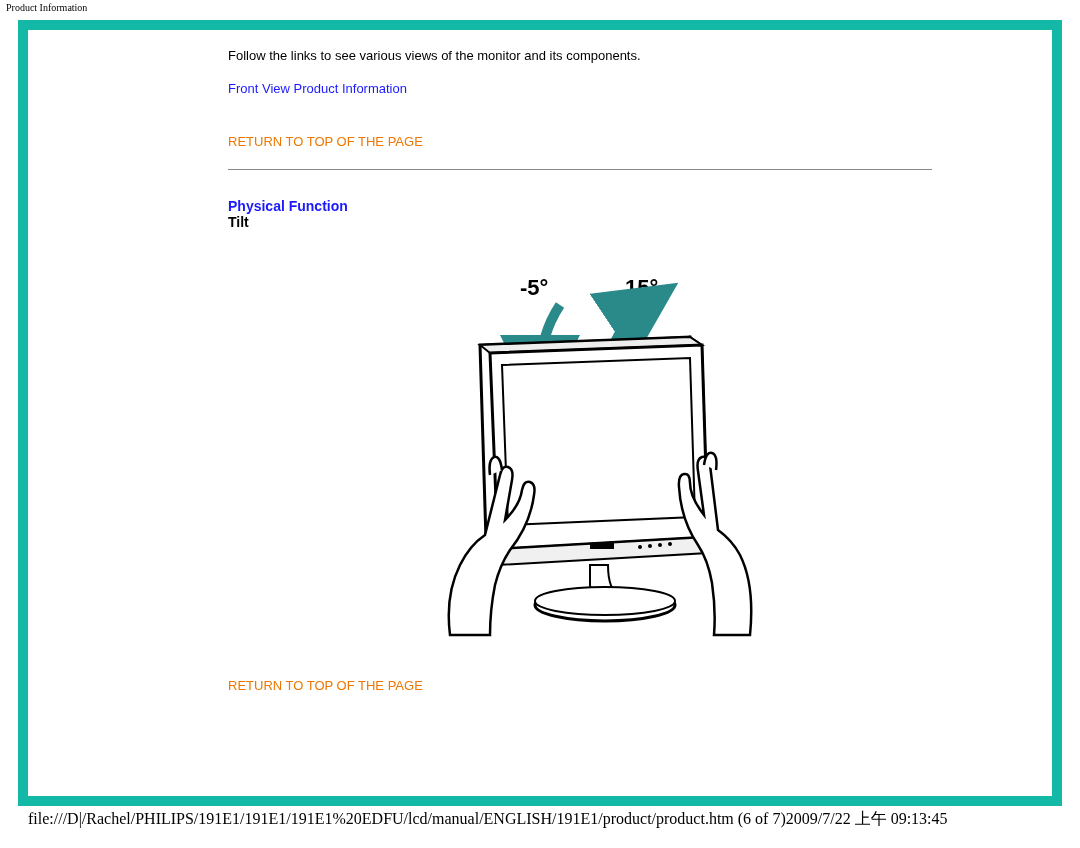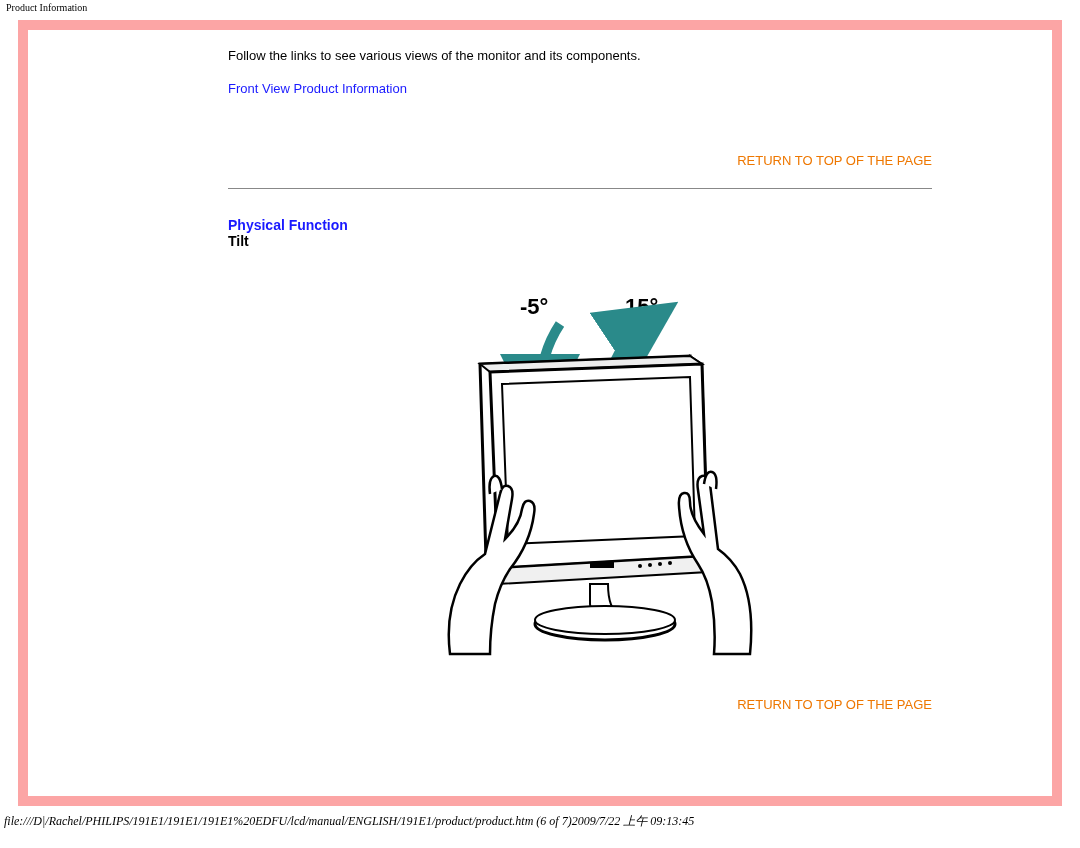--- a/index.html
+++ b/index.html
@@ -23,21 +23,21 @@
     left: 6px;
     font-family: "Times New Roman", serif;
     font-size: 10px;
   }
   .outer-frame {
     position: absolute;
     top: 20px;
     left: 18px;
     right: 18px;
     bottom: 42px;
-    background: #fca5a5;
+    background: #14b8a6;
     padding: 10px;
     box-sizing: border-box;
   }
   .inner-page {
     background: #ffffff;
     width: 100%;
     height: 100%;
     box-sizing: border-box;
     position: relative;
   }
@@ -54,22 +54,22 @@
   .link-blue {
     color: #1a1aff;
     text-decoration: none;
     font-size: 13px;
   }
   .return-link {
     color: #ee7700;
     text-decoration: none;
     font-size: 13px;
     display: block;
-    text-align: right;
-    margin: 57px auto 20px auto;
+    text-align: left;
+    margin: 38px auto 20px auto;
   }
   .hr {
     border: none;
     border-top: 1px solid #888;
     margin: 10px 0 28px 0;
   }
   .section-head {
     color: #1a1aff;
     font-weight: bold;
     font-size: 14px;
@@ -82,24 +82,23 @@
   .illustration-wrap {
     text-align: center;
     margin-top: 10px;
   }
   .illustration {
     display: inline-block;
   }
   .footer-path {
     position: absolute;
     bottom: 18px;
-    left: 4px;
+    left: 28px;
     font-family: "Times New Roman", serif;
-    font-size: 12px;
-    font-style: italic;
+    font-size: 16px;
   }
   
 </style>
 </head>
 <body>
 
 <div class="page">
 
   <div class="header-title">Product Information</div>
 

